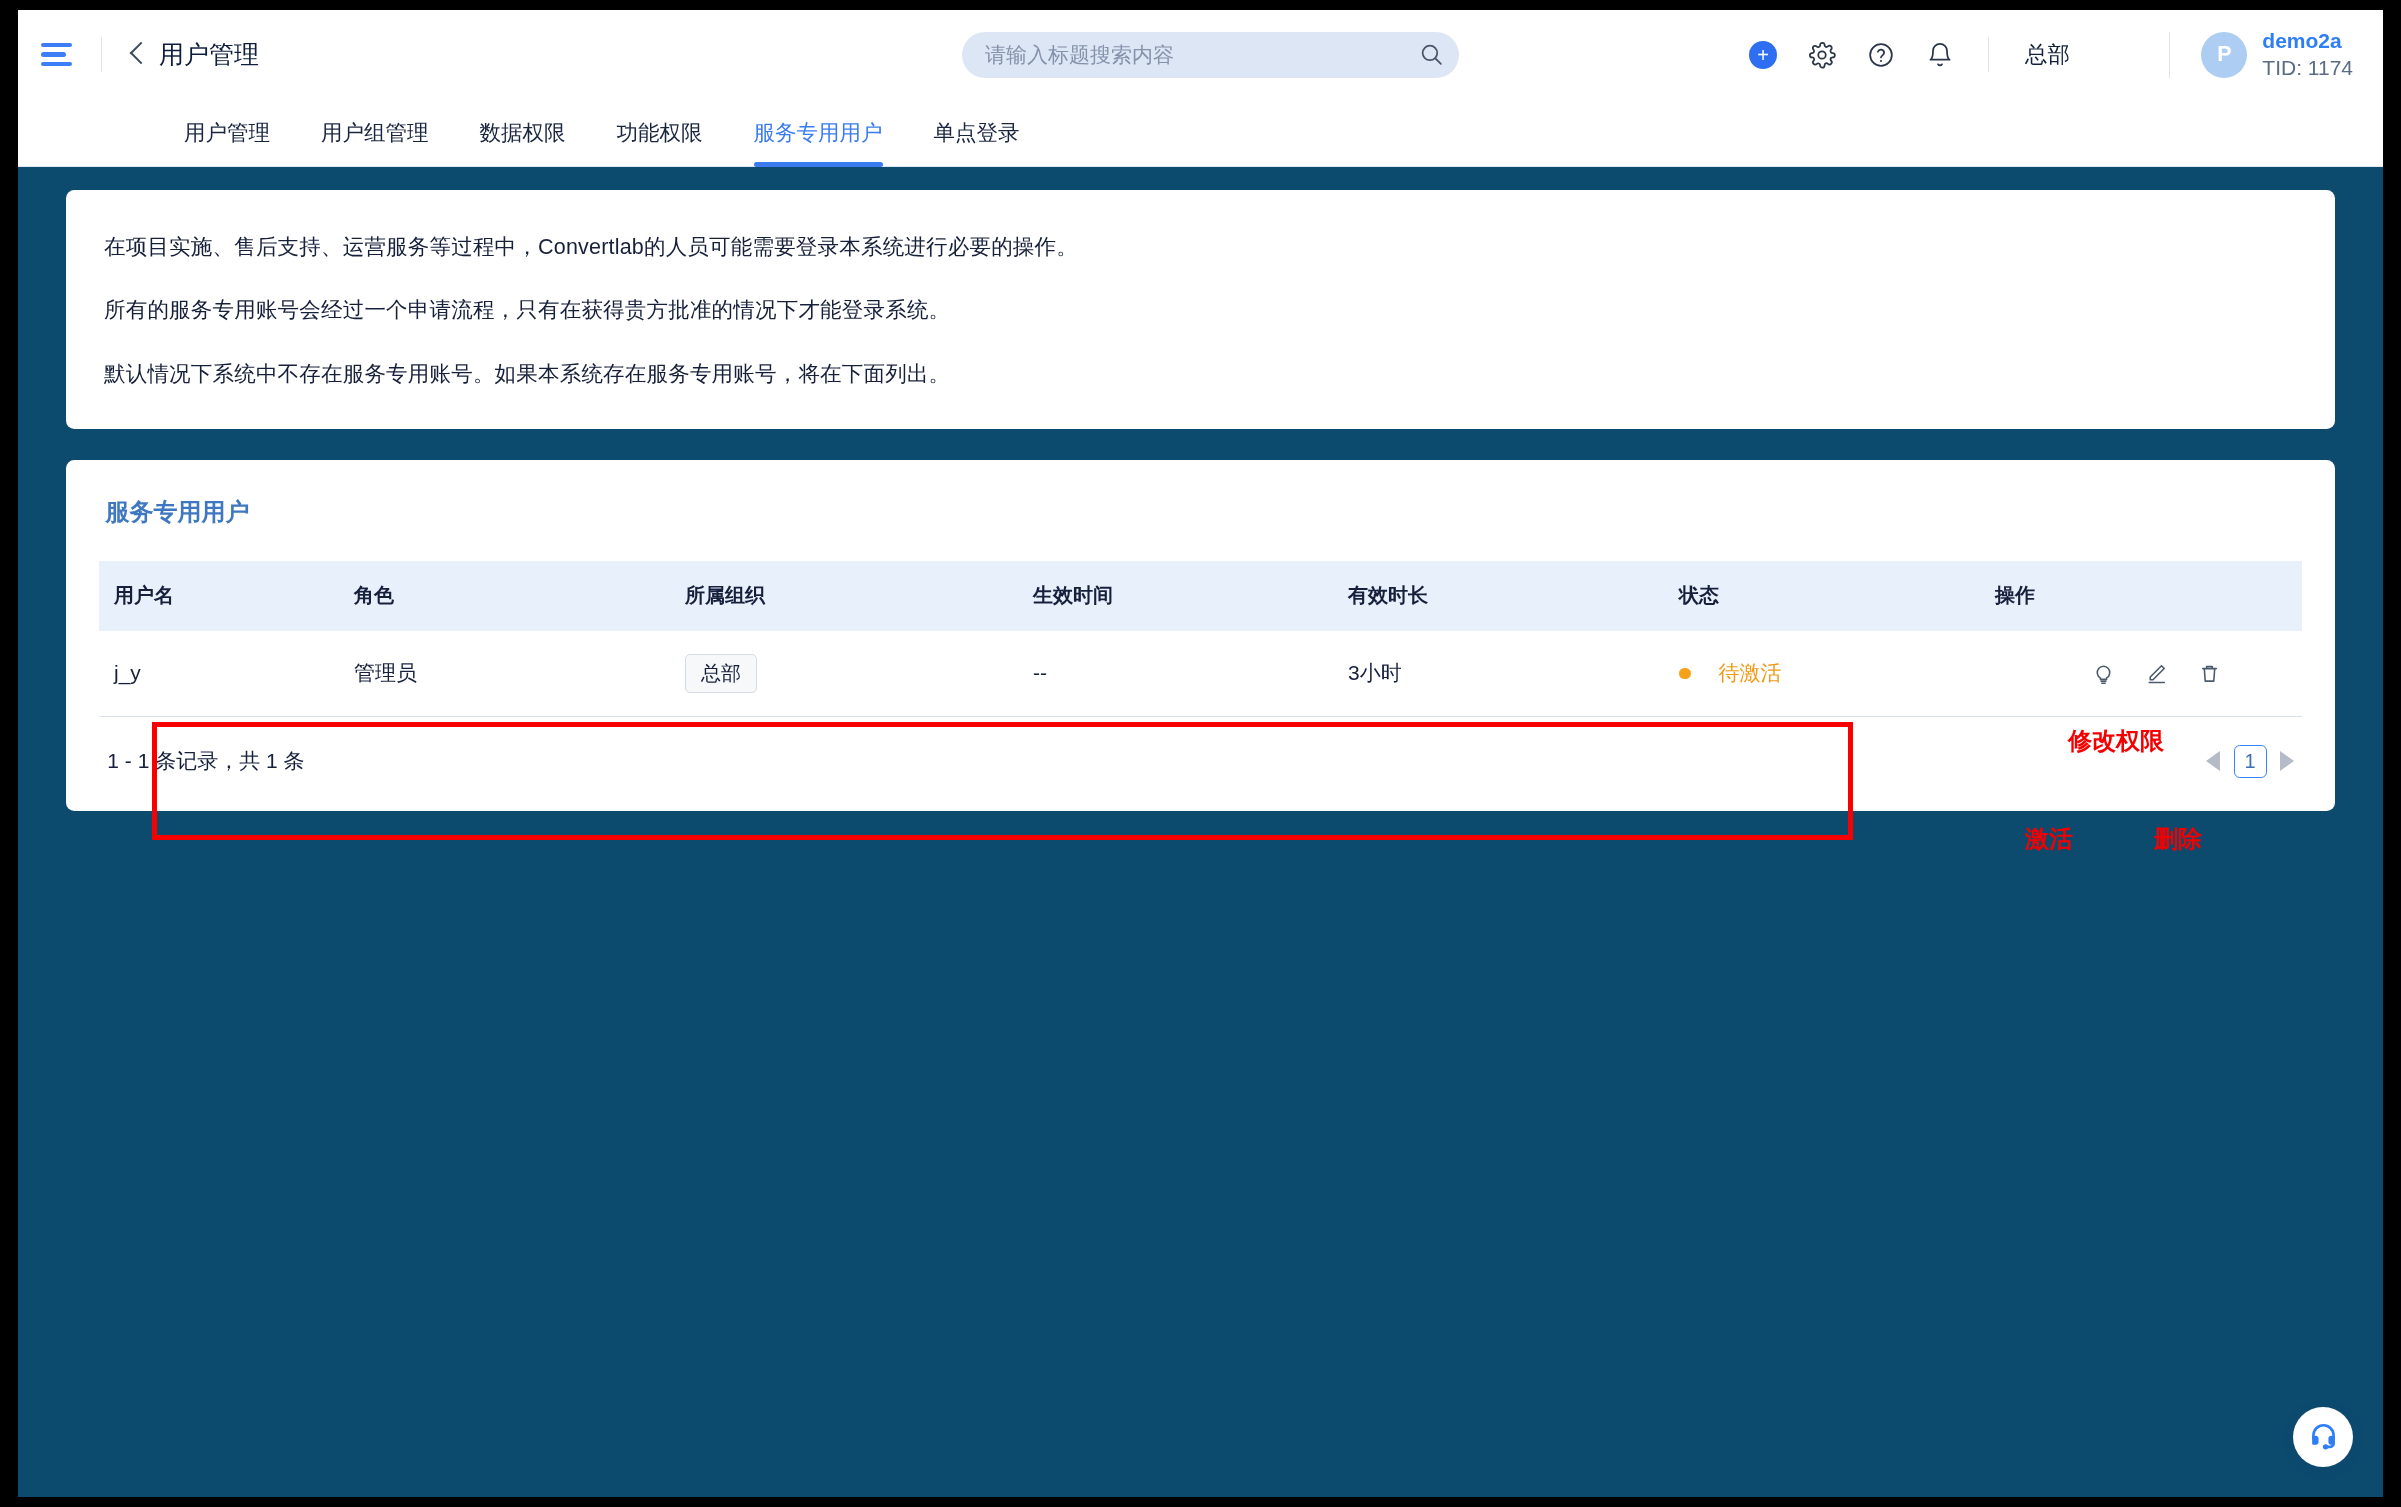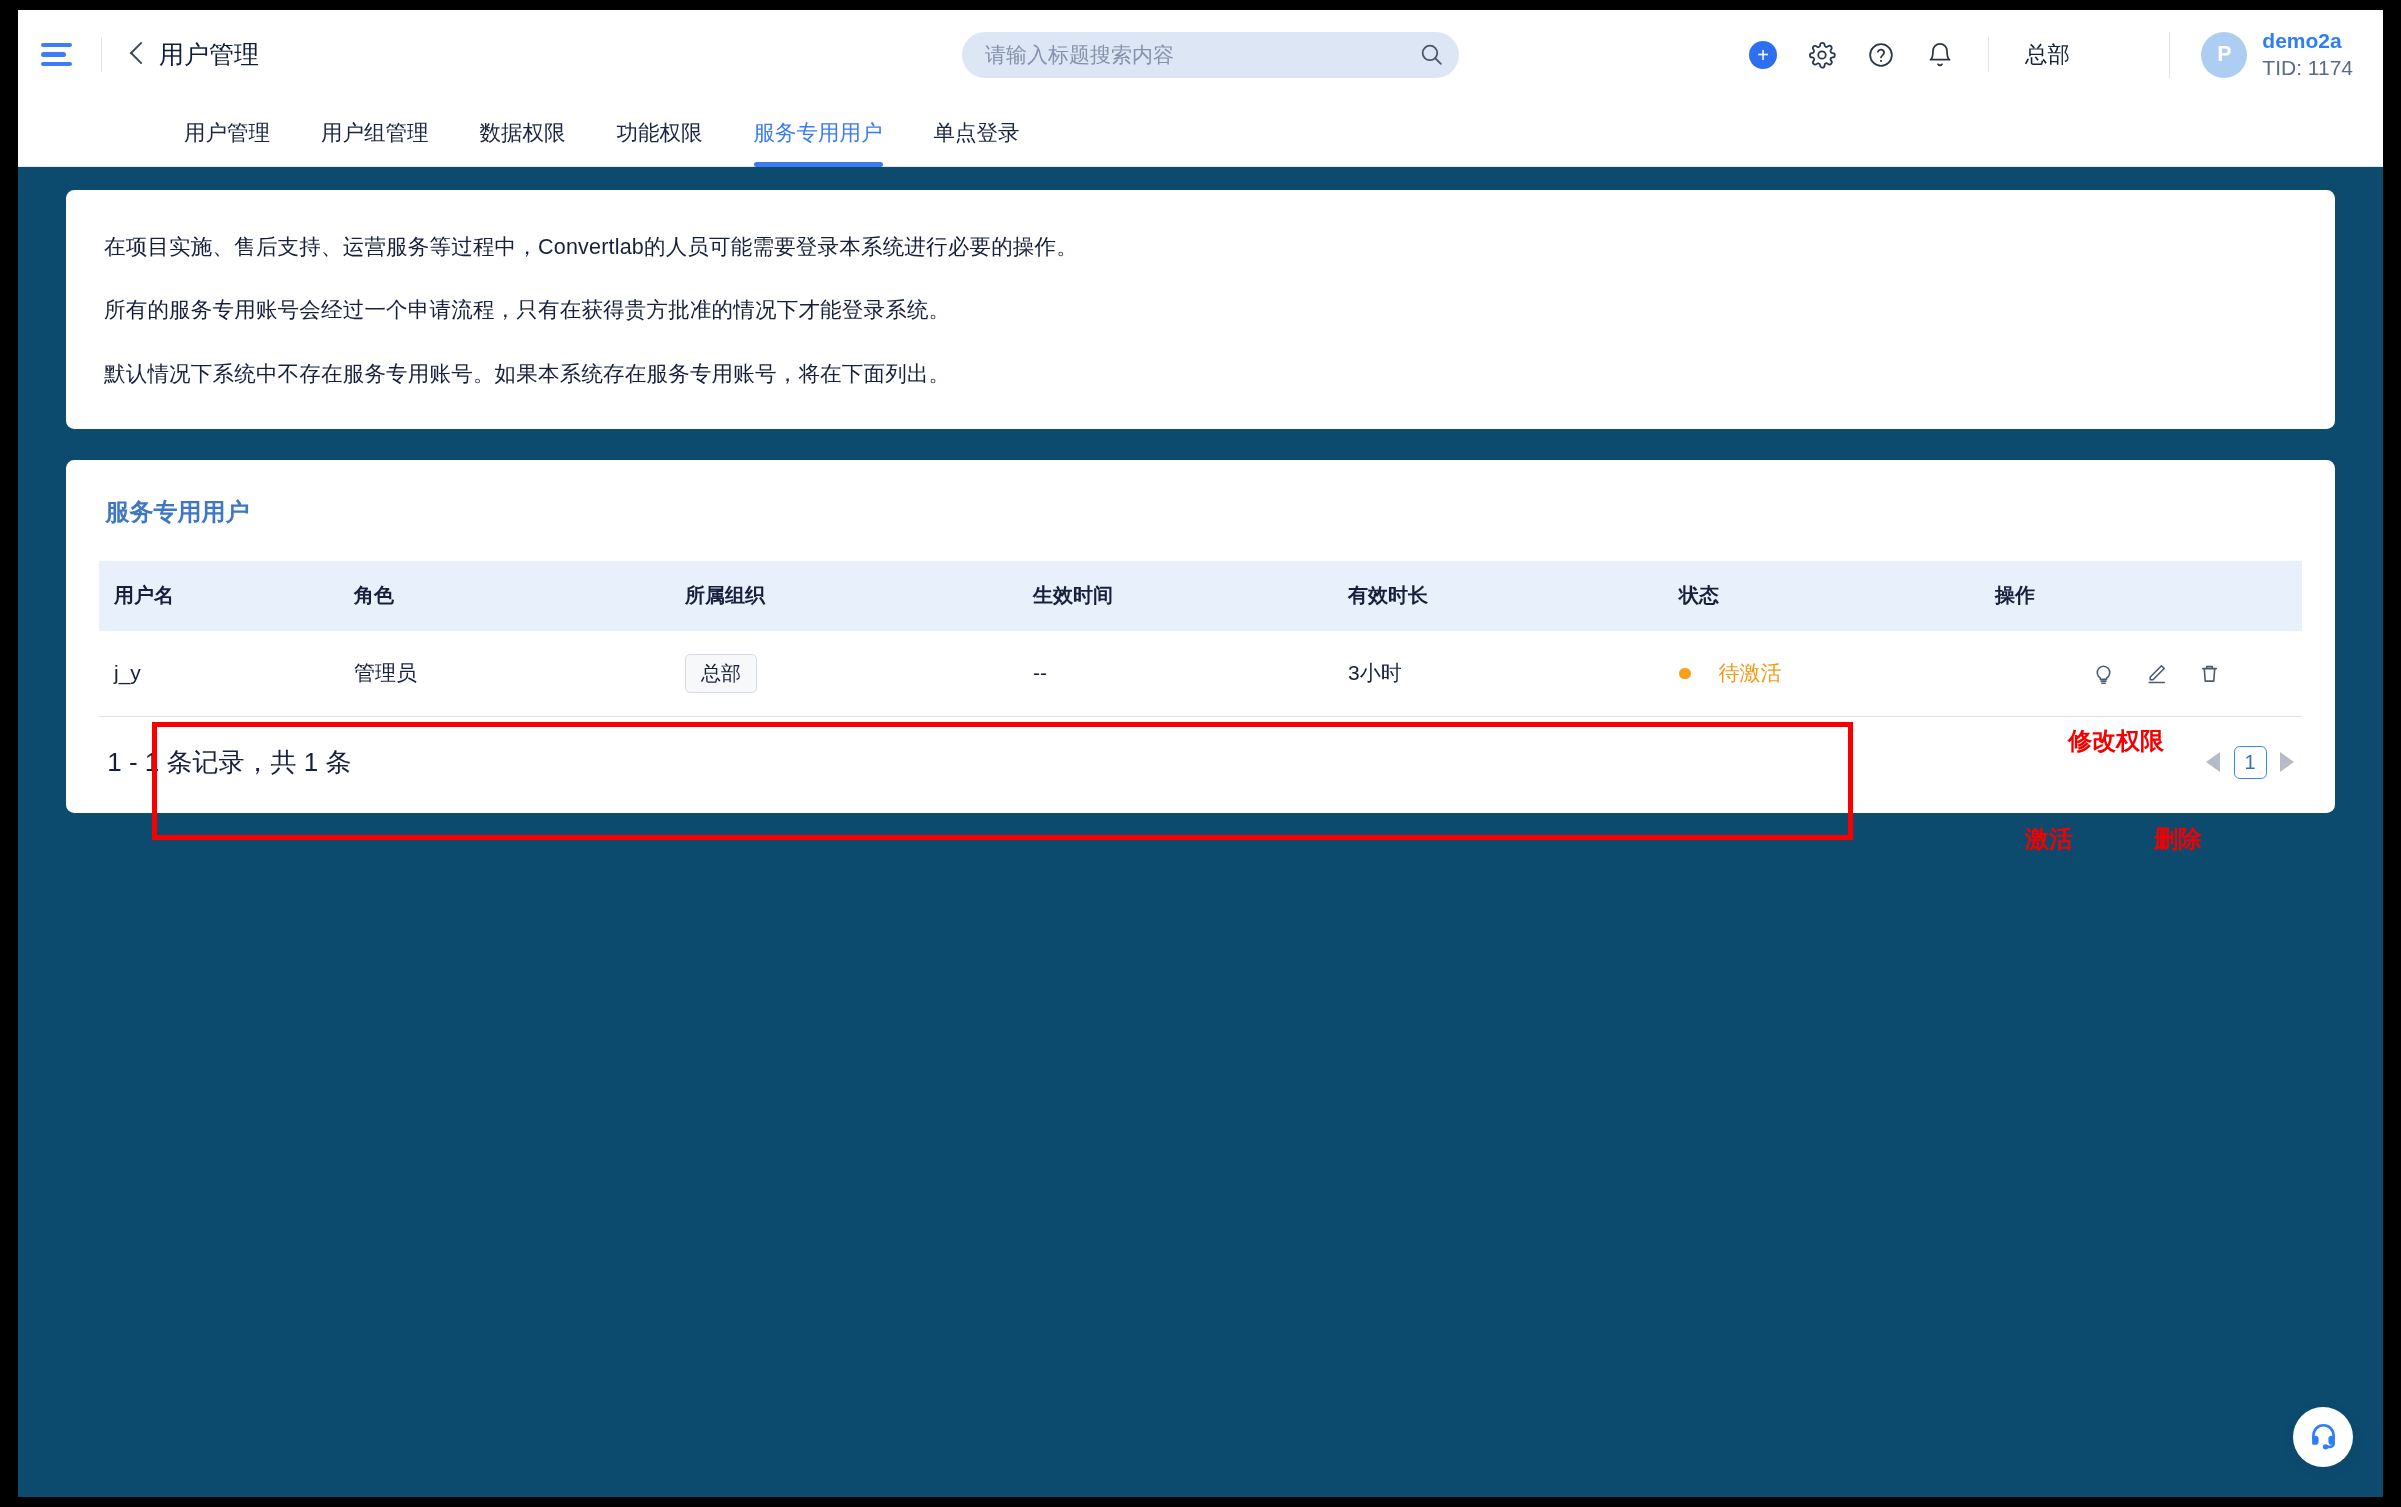--- a/index.html
+++ b/index.html
@@ -205,21 +205,21 @@
     pointer-events: none;
   }
   .rl-modify { left: 2002px; top: 265px; }
   .rl-activate { left: 1959px; top: 363px; }
   .rl-delete { left: 2088px; top: 363px; }
 
   .pager-row {
     display: flex; align-items: center; justify-content: space-between;
     margin-top: 28px; padding: 0 8.3px;
   }
-  .pager-info { font-size: 26px; color: #16203c; }
+  .pager-info { font-size: 21px; color: #16203c; }
   .pager { display: flex; align-items: center; gap: 13.2px; }
   .tri {
     width: 0; height: 0; cursor: pointer;
   }
   .tri-left { border-top: 10.8px solid transparent; border-bottom: 10.8px solid transparent; border-right: 14px solid #b6bcc7; }
   .tri-right { border-top: 10.8px solid transparent; border-bottom: 10.8px solid transparent; border-left: 14px solid #b6bcc7; }
   .page-num {
     min-width: 33px; height: 33px;
     border: 1.7px solid #3b82f6; border-radius: 5.8px;
     color: #3b6fb5; font-size: 20px;

